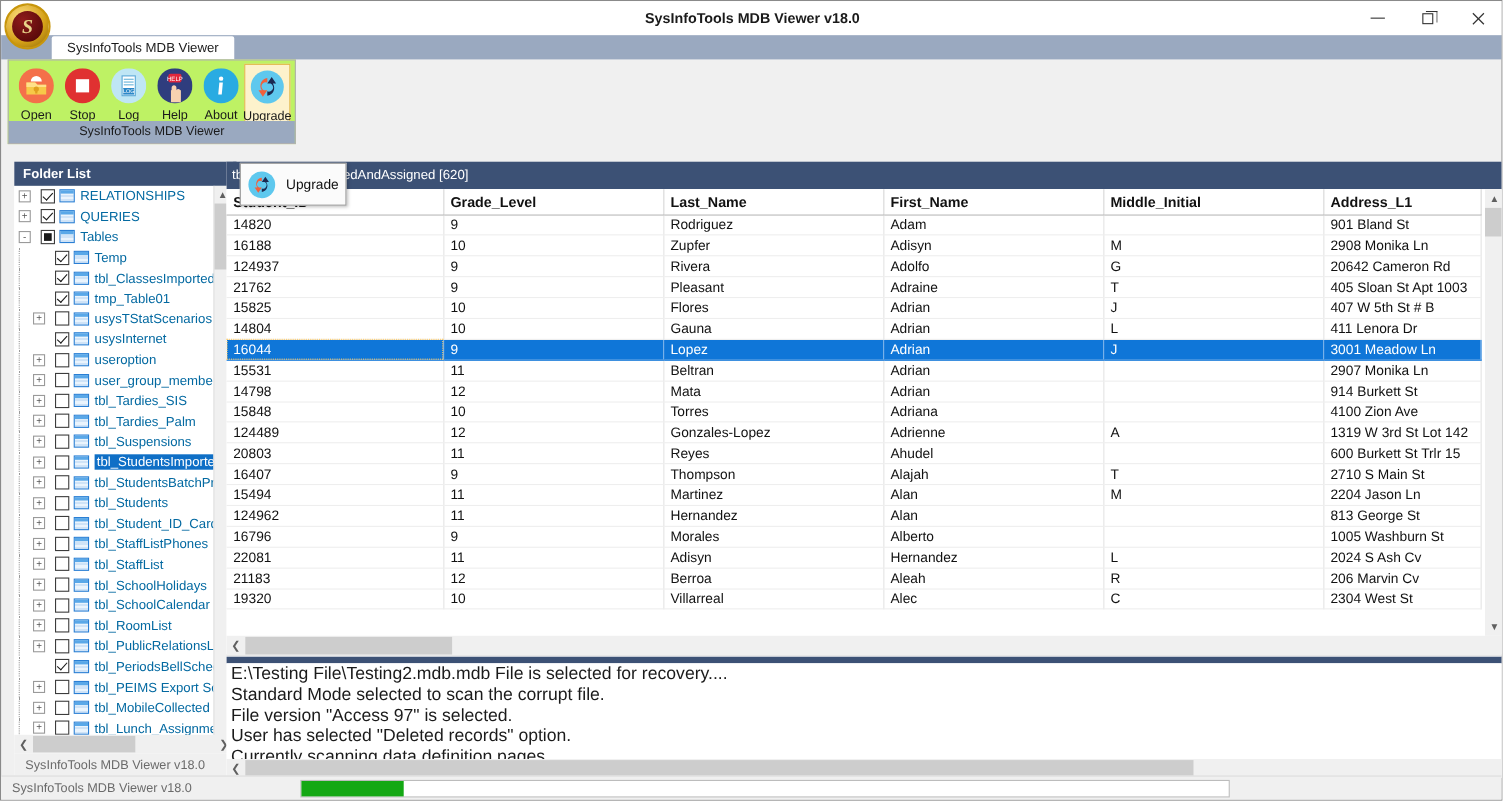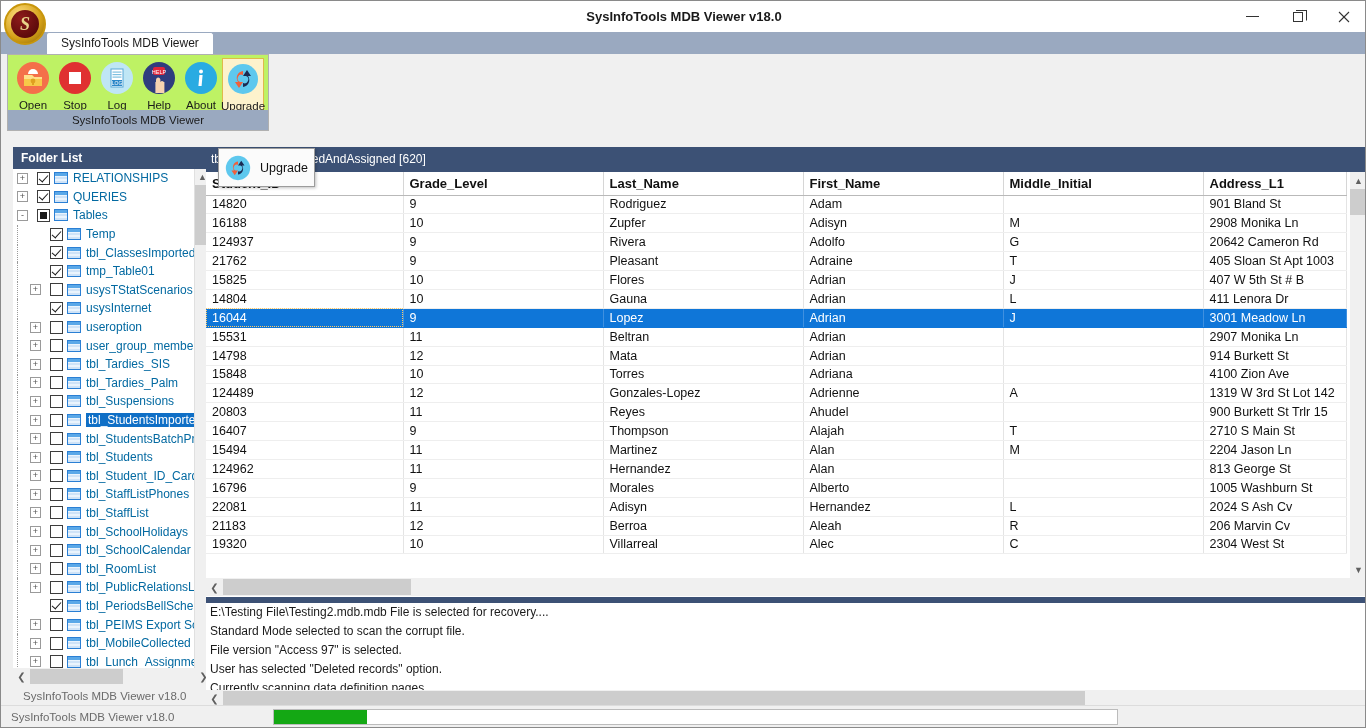--- a/index.html
+++ b/index.html
@@ -331,21 +331,21 @@
     position: absolute; left: 0; top: 450px;
     width: 1161px; height: 6px;
     background: #3c5175;
   }
   .log-panel {
     position: absolute; left: 0; top: 456px;
     width: 1161px; height: 104px;
     background: #ffffff;
   }
   .log-line {
-    font-size: 12px; color: #1a1a1a;
+    font-size: 16px; color: #1a1a1a;
     padding-left: 4px; line-height: 19px;
     white-space: nowrap;
   }
   .log-hscroll {
     position: absolute; left: 0; bottom: 0;
     width: 1161px; height: 17px;
     background: #f0f0f0;
   }
   .lhs-l {
     position: absolute; left: 0; top: 0;
@@ -859,21 +859,21 @@
               <td>Adrienne</td>
               <td>A</td>
               <td>1319 W 3rd St Lot 142</td>
             </tr>
             <tr class="">
               <td>20803</td>
               <td>11</td>
               <td>Reyes</td>
               <td>Ahudel</td>
               <td></td>
-              <td>900 Burkett St Trlr 15</td>
+              <td>600 Burkett St Trlr 15</td>
             </tr>
             <tr class="">
               <td>16407</td>
               <td>9</td>
               <td>Thompson</td>
               <td>Alajah</td>
               <td>T</td>
               <td>2710 S Main St</td>
             </tr>
             <tr class="">

